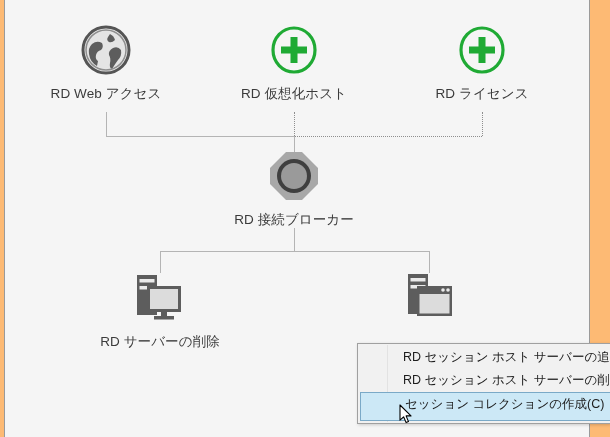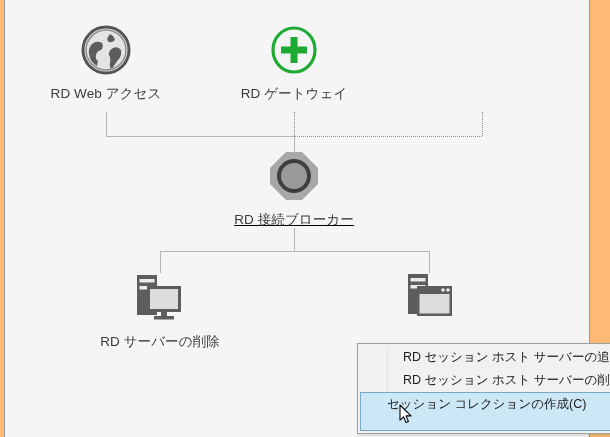--- a/index.html
+++ b/index.html
@@ -102,22 +102,22 @@
     white-space: nowrap;
     box-sizing: border-box;
     z-index: 2;
   }
   .ctx-item.selected {
     background: #cce8f6;
     border-top: 1px solid #7aa9c7;
     border-bottom: 1px solid #7aa9c7;
     border-left: 1px solid #7aa9c7;
     margin-left: 2px;
-    padding-left: 26px;
-    height: 39px;
+    padding-left: 44px;
+    height: 29px;
     line-height: 23px;
   }
 
   
   .cursor {
     position: absolute;
     left: 399px;
     top: 404px;
     width: 16px;
     height: 22px;
@@ -165,25 +165,34 @@
     <div class="label">RD Web アクセス</div>
   </div>
 
   <div class="node" style="left:184px; top:22px;">
     <div class="icon-wrap">
       <svg width="50" height="50" viewBox="0 0 50 50" aria-hidden="true">
         <ellipse cx="25" cy="25" rx="21" ry="22" fill="none" stroke="#1faa34" stroke-width="3.2"></ellipse>
         <path d="M21.5 12 h7 v9.5 h9.5 v7 h-9.5 v9.5 h-7 v-9.5 h-9.5 v-7 h9.5 z" fill="#1faa34"></path>
       </svg>
     </div>
-    <div class="label">RD ゲートウェイ</div>
-  </div>
-
-
-  <div class="node" style="left:184px; top:148px;text-decoration:underline;">
+    <div class="label">RD 仮想化ホスト</div>
+  </div>
+
+  <div class="node" style="left:372px; top:22px;">
+    <div class="icon-wrap">
+      <svg width="50" height="50" viewBox="0 0 50 50" aria-hidden="true">
+        <ellipse cx="25" cy="25" rx="21" ry="22" fill="none" stroke="#1faa34" stroke-width="3.2"></ellipse>
+        <path d="M21.5 12 h7 v9.5 h9.5 v7 h-9.5 v9.5 h-7 v-9.5 h-9.5 v-7 h9.5 z" fill="#1faa34"></path>
+      </svg>
+    </div>
+    <div class="label">RD ライセンス</div>
+  </div>
+
+  <div class="node" style="left:184px; top:148px;">
     <div class="icon-wrap">
       <svg width="56" height="56" viewBox="0 0 56 56" aria-hidden="true">
         <rect x="4" y="4" width="48" height="48" fill="#a8a8a8"></rect>
         <path d="M4 4 h16 l-16 16 z" fill="#f5f5f5"></path>
         <path d="M52 4 h-16 l16 16 z" fill="#f5f5f5"></path>
         <path d="M4 52 h16 l-16 -16 z" fill="#f5f5f5"></path>
         <path d="M52 52 h-16 l16 -16 z" fill="#f5f5f5"></path>
         <circle cx="28" cy="28" r="17" fill="#3f3f3f"></circle>
         <circle cx="28" cy="28" r="13" fill="#9a9a9a"></circle>
       </svg>

